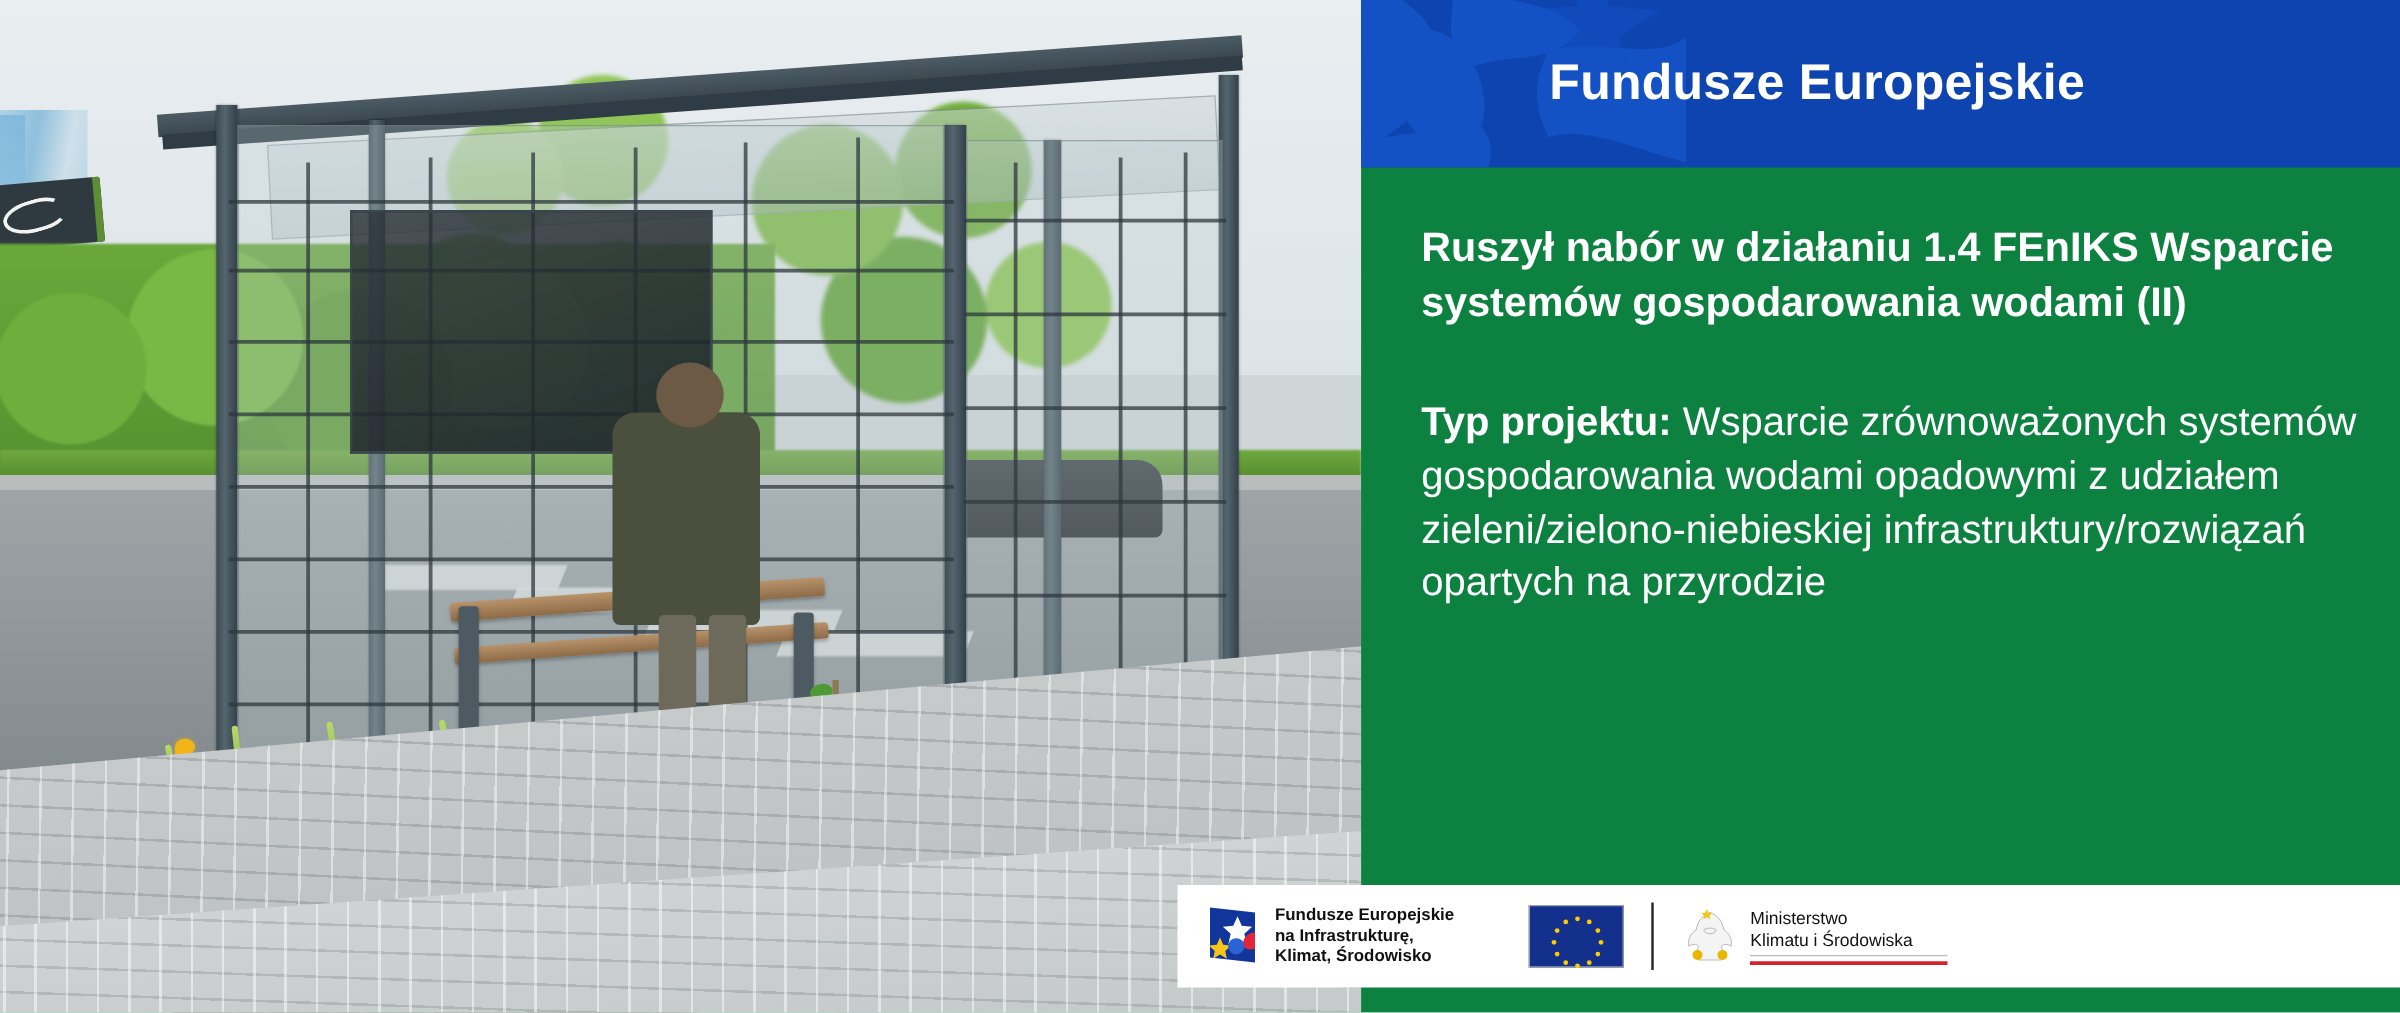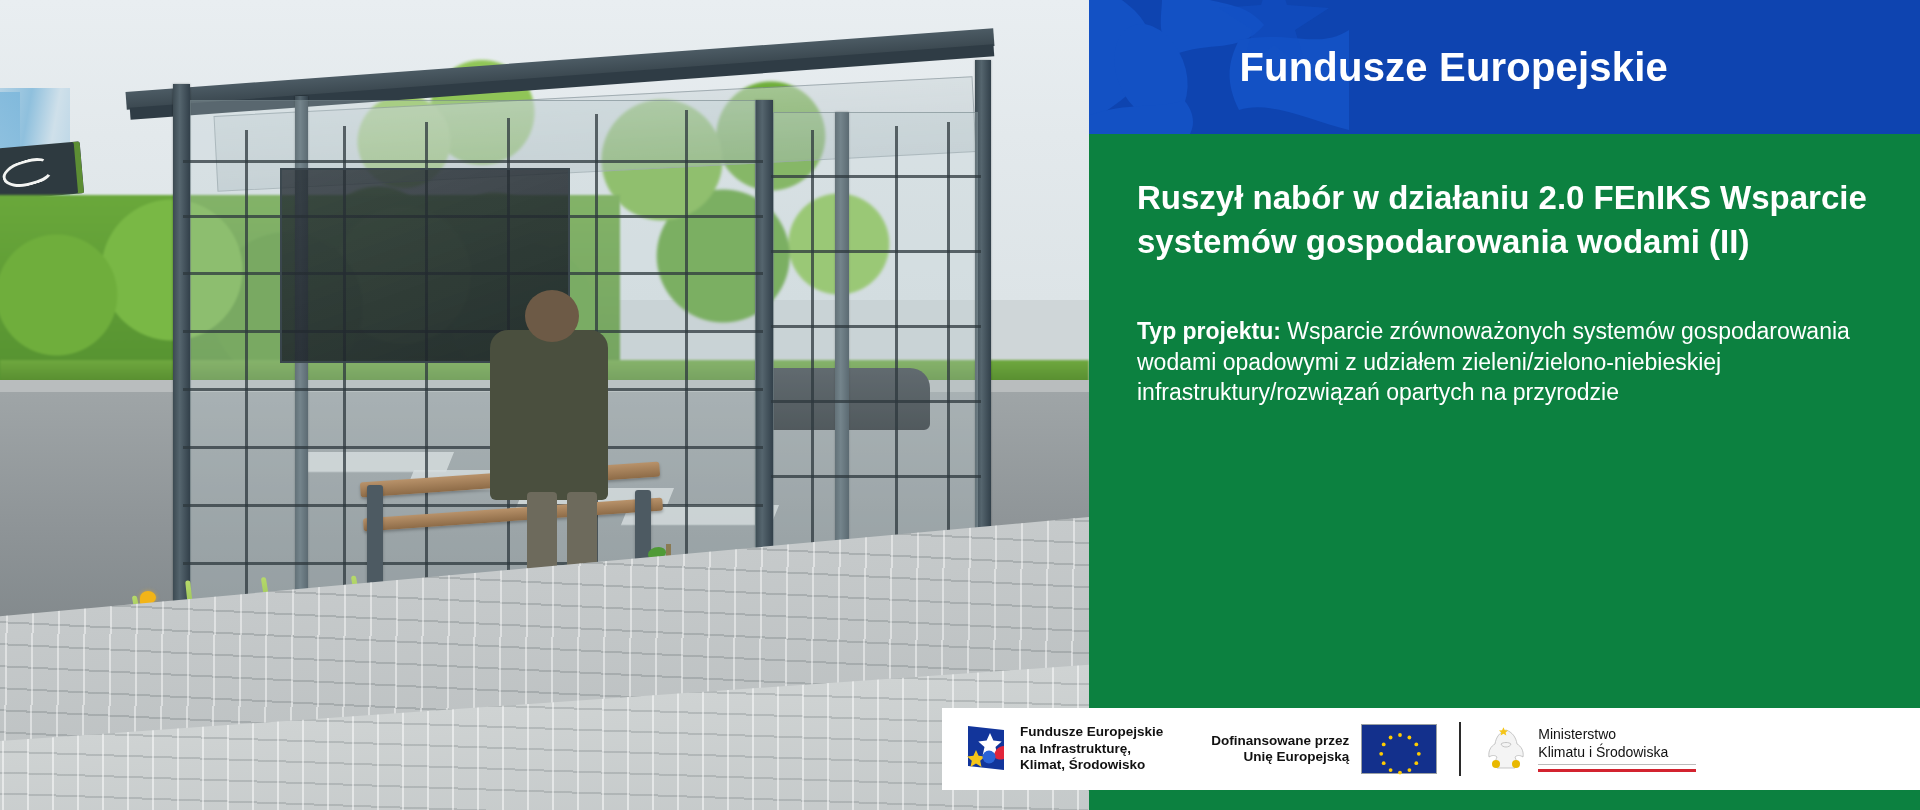--- a/index.html
+++ b/index.html
@@ -111,21 +111,21 @@
   .right { position:absolute; left:1089px; top:0; width:831px; height:810px; background:#0c8140; }
 
   .blue-bar { position:absolute; left:0; top:0; width:831px; height:134px;
       background:#0e44b0; overflow:hidden; }
   .blue-bar .deco { position:absolute; }
   .bar-title { position:absolute; right:252px; top:50%; transform:translateY(-50%);
       color:#fff; font-size:40px; font-weight:700; letter-spacing:.2px; white-space:nowrap; }
 
   .copy { position:absolute; left:48px; top:176px; width:760px; color:#fff; }
   .headline { font-size:33px; font-weight:700; line-height:1.33; }
-  .para { margin-top:52px; font-size:23px; font-weight:400; line-height:1.34; }
+  .para { margin-top:52px; font-size:32px; font-weight:400; line-height:1.34; }
   .para b { font-weight:700; }
 
   
   .logo-strip { position:absolute; left:-147px; top:708px; width:1005px; height:82px;
       background:#fff; display:flex; align-items:center; padding:0 22px; gap:0; }
   .lg { display:flex; align-items:center; }
   .lg-txt { font-size:13.5px; font-weight:700; line-height:1.22; color:#111; white-space:pre-line; }
   .fe-logo { width:46px; height:50px; position:relative; margin-right:10px; }
   .pl-flag { width:72px; height:45px; border:1px solid #9aa0a3; margin-right:11px; }
   .pl-flag .w { height:50%; background:#fff; }
@@ -272,21 +272,21 @@
           <ellipse cx="62" cy="72" rx="34" ry="50" transform="rotate(-22 62 72)"></ellipse>
           <path d="M150 40 C 200 30, 230 50, 260 30 L260 130 C 220 120, 180 100, 150 110 C 135 80, 140 60, 150 40 Z"></path>
           <path d="M-10 120 C 30 100, 70 110, 95 100 C 120 130, 90 160, 40 165 C 10 155, -5 140, -10 120 Z"></path>
           <path d="M185 -35 L198 5 L240 8 L206 30 L218 70 L185 45 L152 70 L164 30 L130 8 L172 5 Z" opacity=".55"></path>
         </g>
       </svg>
       <div class="bar-title">Fundusze Europejskie</div>
     </div>
 
     <div class="copy">
-      <div class="headline">Ruszył nabór w działaniu 2.0 FEnIKS Wsparcie systemów gospodarowania wodami (II)</div>
+      <div class="headline">Ruszył nabór w działaniu 1.4 FEnIKS Wsparcie systemów gospodarowania wodami (II)</div>
       <div class="para">
         <b>Typ projektu:</b><span> Wsparcie zrównoważonych systemów gospodarowania wodami opadowymi z udziałem zieleni/zielono-niebieskiej infrastruktury/rozwiązań opartych na przyrodzie</span>
       </div>
     </div>
 
     <div class="logo-strip">
 
       <div class="lg">
         <div class="fe-logo">
           <svg width="46" height="50" viewBox="0 0 46 50">
@@ -297,22 +297,20 @@
             <circle cx="25" cy="33" r="6.5" fill="#2a63d6"></circle>
           </svg>
         </div>
         <div class="lg-txt">Fundusze Europejskie
 na Infrastrukturę,
 Klimat, Środowisko</div>
       </div>
 
 
       <div class="lg" style="margin-left:48px">
-        <div class="lg-txt dofin">Dofinansowane przez
-Unię Europejską</div>
         <div class="eu-flag">
           <svg width="76" height="50" viewBox="0 0 76 50">
             <g fill="#ffcc00">
               <circle cx="38" cy="10" r="1.9"></circle>
                 <circle cx="47.4" cy="12.5" r="1.9"></circle>
               <circle cx="54.3" cy="19.4" r="1.9"></circle>
                 <circle cx="56.8" cy="28.8" r="1.9"></circle>
               <circle cx="54.3" cy="38.2" r="1.9"></circle>
                 <circle cx="47.4" cy="45.1" r="1.9"></circle>
               <circle cx="38" cy="47.6" r="1.9"></circle>

